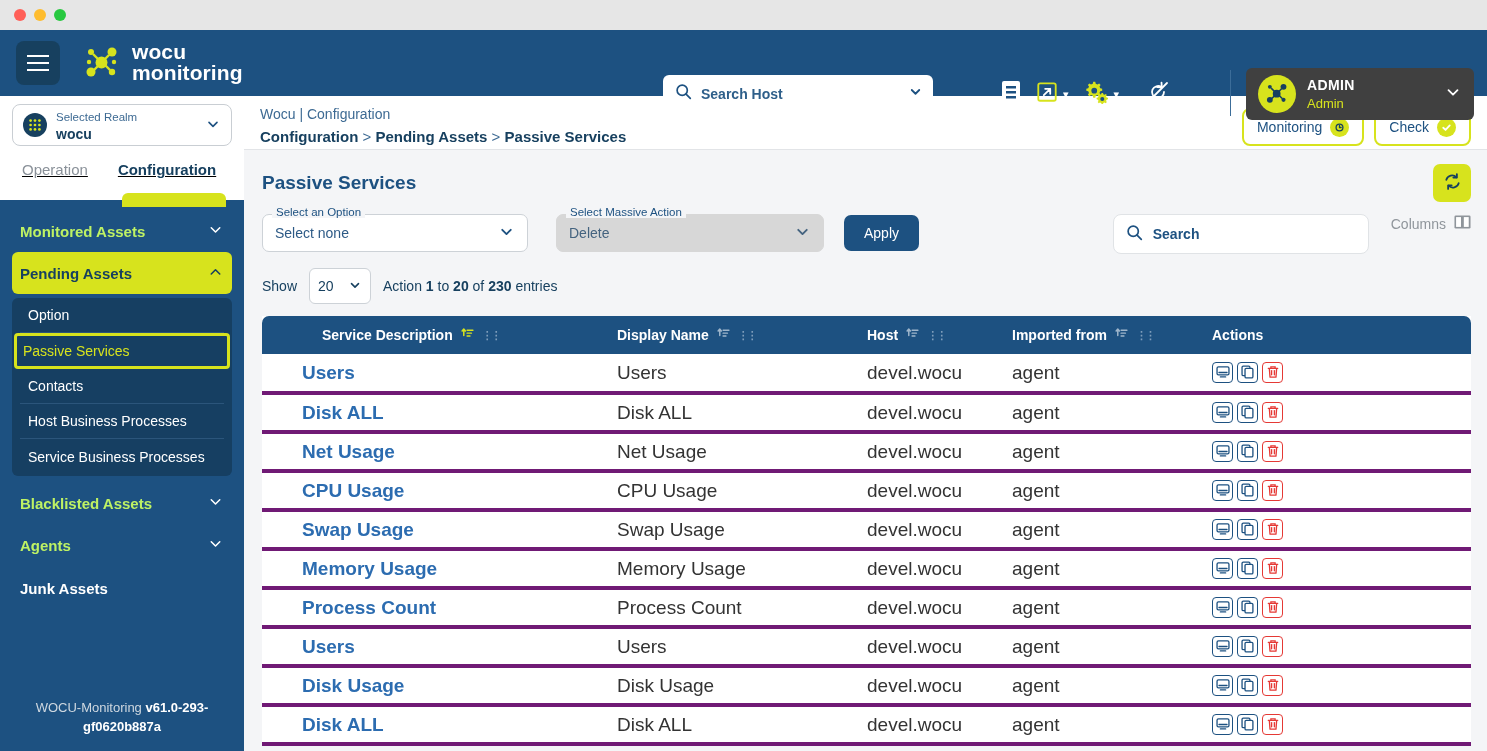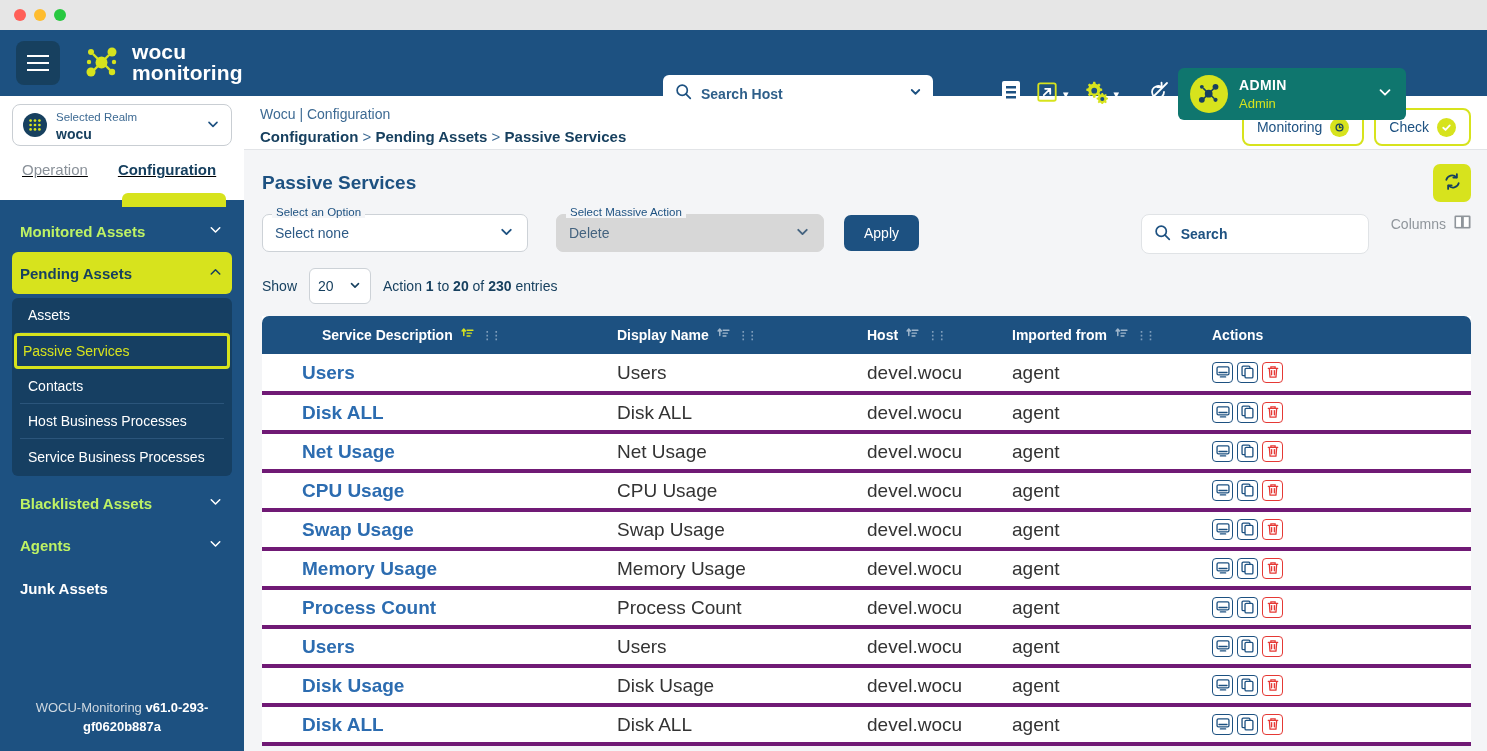--- a/index.html
+++ b/index.html
@@ -54,22 +54,22 @@
 
   .topicons {
     position: absolute; left: 1000px; top: 45px;
     display: flex; align-items: center; gap: 14px; height: 38px;
   }
   .topicons .ti { display: flex; align-items: center; gap: 5px; cursor: pointer; }
   .chev-sm { color: #fff; font-size: 11px; }
   .divider-v { width: 1px; height: 46px; background: #3c6d99; position: absolute; left: 1230px; top: 40px; }
 
   .userbox {
-    position: absolute; left: 1178px; top: 38px;
-    width: 228px; height: 52px; background: #0f766e;
+    position: absolute; left: 1246px; top: 38px;
+    width: 228px; height: 52px; background: #404040;
     border-radius: 6px; display: flex; align-items: center;
     padding: 0 12px; gap: 11px; cursor: pointer;
   }
   .avatar {
     width: 38px; height: 38px; border-radius: 50%;
     background: #d7e31d; flex: 0 0 auto;
     display: flex; align-items: center; justify-content: center;
   }
   .userinfo { flex: 1; line-height: 1.15; }
   .userinfo .n { color: #fff; font-size: 14px; font-weight: 700; letter-spacing: .4px; }
@@ -180,21 +180,21 @@
   .sel-option { width: 266px; }
   .sel-massive { width: 268px; }
   .apply-btn {
     background: #1d5181; color: #fff; border: none; border-radius: 7px;
     height: 36px; padding: 0 20px; font-size: 14px; cursor: pointer;
     font-family: "Liberation Sans", sans-serif;
   }
 
   .search-box {
     border: 1px solid #e0e3e6; border-radius: 8px; background: #fff;
-    width: 228px; height: 40px; display: flex; align-items: center;
+    width: 256px; height: 40px; display: flex; align-items: center;
     gap: 10px; padding: 0 12px;
   }
   .search-box .ph { font-size: 14px; color: #1d5181; font-weight: 700; }
   .columns-btn {
     display: flex; align-items: center; gap: 8px; margin-left: 22px;
     font-size: 14px; color: #8f959b; cursor: pointer;
   }
 
   .showrow {
     display: flex; align-items: center; gap: 12px;
@@ -428,21 +428,21 @@
         <div class="nav-group open">
           <span>Pending Assets</span>
           <span>
             <svg width="17" height="17" viewBox="0 0 20 20" fill="none" stroke="#17405f" stroke-width="1.8">
               <polyline points="5,13 10,8 15,13" stroke-linecap="round" stroke-linejoin="round"></polyline>
               </svg>
           </span>
         </div>
 
         <div class="nav-sub">
-          <div class="nav-sub-item">Assets</div>
+          <div class="nav-sub-item">Option</div>
           <div class="nav-sub-item selected">Passive Services</div>
           <div class="nav-sub-item">Contacts</div>
           <div class="nav-sub-item">Host Business Processes</div>
           <div class="nav-sub-item">Service Business Processes</div>
         </div>
 
         <div class="nav-group" style="margin-top:6px;">
           <span>Blacklisted Assets</span>
           <span>
             <svg width="17" height="17" viewBox="0 0 20 20" fill="none" stroke="#fff" stroke-width="1.8">

